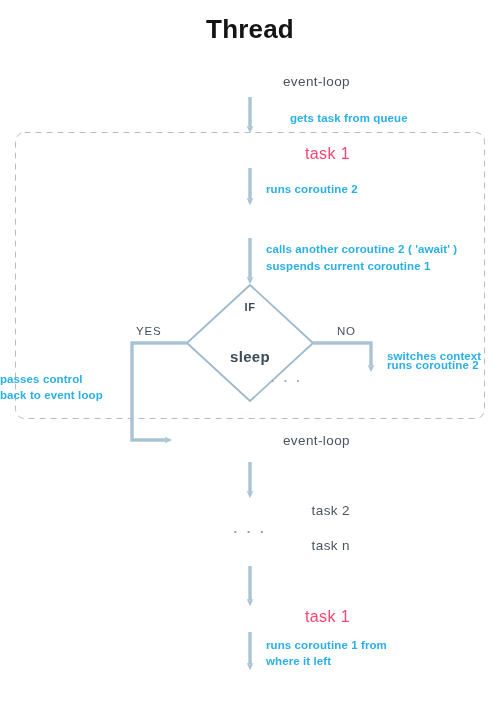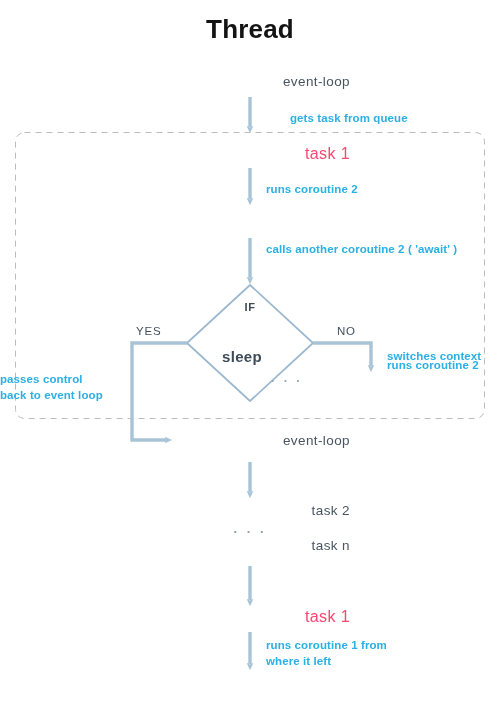--- a/index.html
+++ b/index.html
@@ -149,23 +149,24 @@
   <div class="node" style="top:74px;">event-loop</div>
 
   <div class="anno" style="left:266px; top:110px;margin-left:24px;">gets task from queue</div>
 
   <div class="node pink" style="top:145px;">task 1</div>
 
   <div class="anno" style="left:266px; top:181px;">runs coroutine 2</div>
 
 
   <div class="anno" style="left:266px; top:241px;">calls another coroutine 2 ( 'await' )</div>
+  <div class="anno" style="left:266px; top:258px;">suspends current coroutine 1</div>
 
   <div class="diamond-text diamond-if" style="left:180px; top:301px;">IF</div>
-  <div class="diamond-text diamond-body" style="left:172px; top:347px;">sleep</div>
+  <div class="diamond-text diamond-body" style="left:180px; top:347px;">sleep</div>
 
   <div class="branch-label" style="left:136px; top:325px;">YES</div>
 
   <div class="branch-label" style="left:337px; top:325px;">NO</div>
 
   <div class="anno right-align" style="left:0px; top:371px; width:128px;">passes control</div>
   <div class="anno right-align" style="left:0px; top:387px; width:128px;">back to event loop</div>
 
   <div class="anno" style="left:387px; top:348px;text-align:center;">switches context</div>
   <div class="anno" style="left:387px; top:357px;">runs coroutine 2</div>

